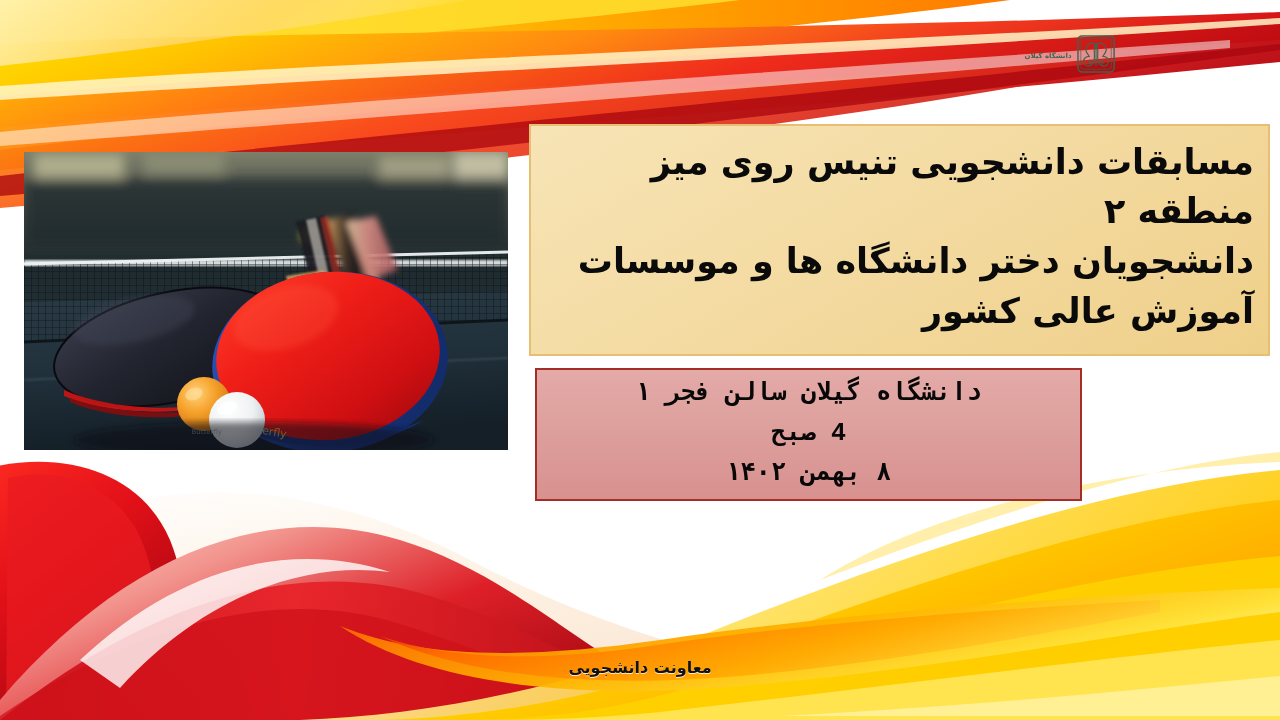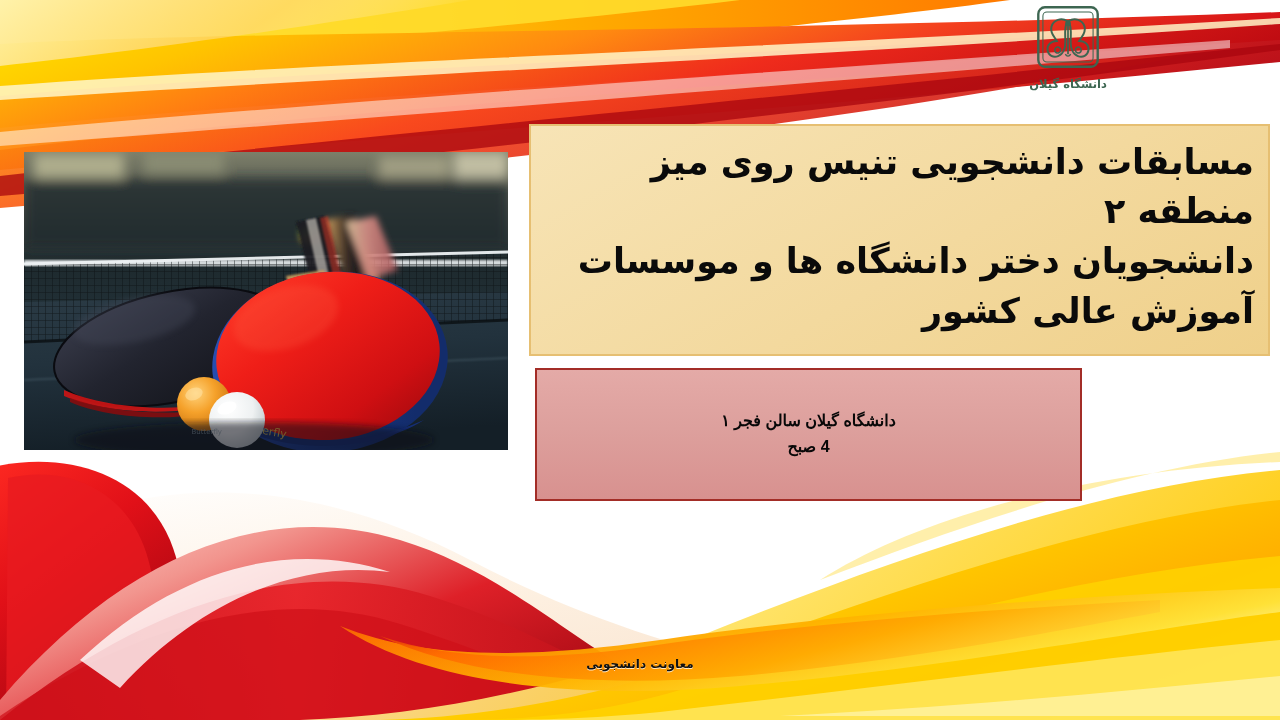--- a/index.html
+++ b/index.html
@@ -79,54 +79,53 @@
     box-sizing: border-box;
     display: flex;
     flex-direction: column;
     align-items: center;
     justify-content: center;
     gap: 1px;
   }
   .info-line {
     direction: rtl;
     text-align: center;
-    font-family: Liberation Sans, sans-serif;
+    font-family: Liberation Mono, monospace;
     font-weight: bold;
-    font-size: 16px;
+    font-size: 25px;
     line-height: 1.55;
     color: #080808;
   }
 
   
   #logo {
     position: absolute;
     left: 1020px;
     top: 4px;
     width: 96px;
     height: 100px;
     display: flex;
-    flex-direction: column;
     align-items: center;
   }
   #logo-mark { width: 66px; height: 66px; display:block; }
   #logo-caption { margin-top: 2px; width: 92px; height: 22px; display:block; }
 
   
   #footer {
     position: absolute;
     left: 0;
     top: 656px;
     width: 1280px;
     text-align: center;
     direction: rtl;
   }
   .footer-line {
     font-family: "DejaVu Sans", "Liberation Sans", sans-serif;
     font-weight: bold;
-    font-size: 12px;
+    font-size: 16px;
     line-height: 1.45;
     color: #111111;
     text-shadow: 0 1px 0 rgba(255,255,255,0.75);
   }
 </style>
 </head>
 <body>
 
 <div id="poster">
 
@@ -376,20 +375,21 @@
 
   <div id="title-box">
     <div id="title-text">مسابقات دانشجویی تنیس روی میز منطقه ۲
 دانشجویان دختر دانشگاه ها و موسسات
 آموزش عالی کشور</div>
   </div>
 
   <div id="info-box">
     <div class="info-line">دانشگاه گیلان سالن فجر ۱</div>
     <div class="info-line">4 صبح</div>
+    <div class="info-line">۸ بهمن ۱۴۰۲</div>
   </div>
 
   <div id="logo">
     <svg id="logo-mark" viewBox="0 0 100 100">
       <rect x="5" y="5" width="90" height="90" rx="10" ry="10" fill="none" stroke="#3d6651" stroke-width="3.6"></rect>
       <rect x="12" y="12" width="76" height="76" rx="6" ry="6" fill="none" stroke="#3d6651" stroke-width="1.6"></rect>
 
       <path d="M49,26 C40,20 28,24 25,34 C22,44 30,50 33,56 C24,56 18,62 19,70 C20,78 28,82 35,79 C43,76 46,66 46,58 C46,46 44,34 49,26 Z" fill="none" stroke="#3d6651" stroke-width="3"></path>
       <path d="M30,70 C30,66 34,64 37,66 C40,68 39,73 36,74 C33,75 30,73 30,70 Z" fill="none" stroke="#3d6651" stroke-width="2.4"></path>
 

